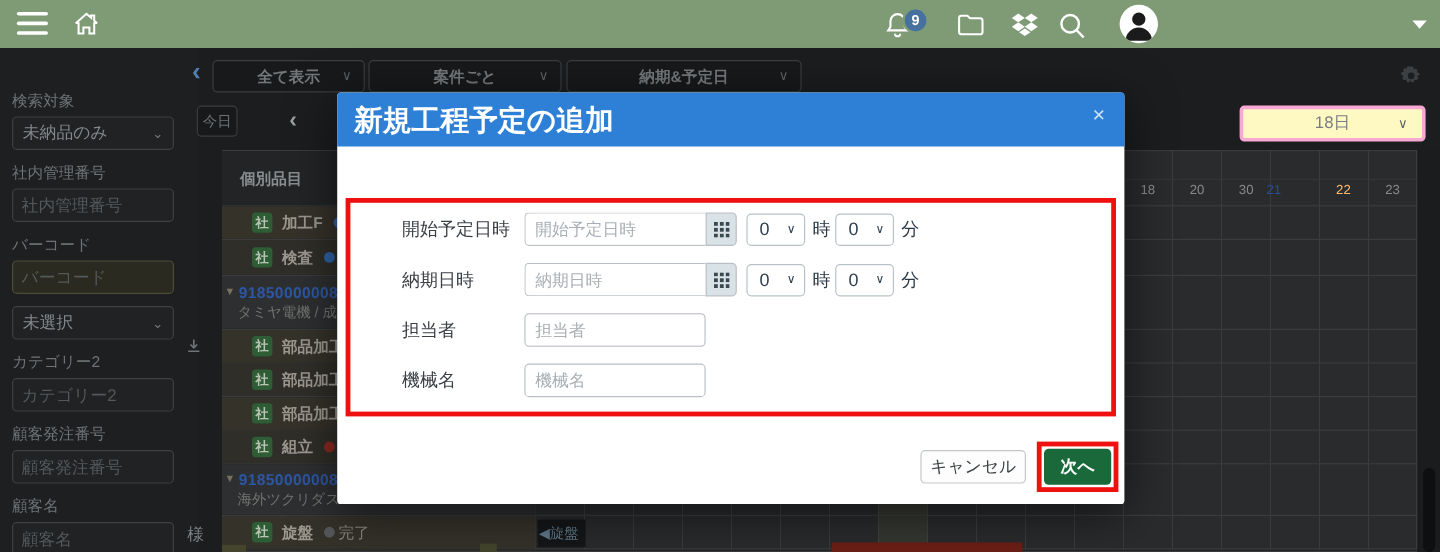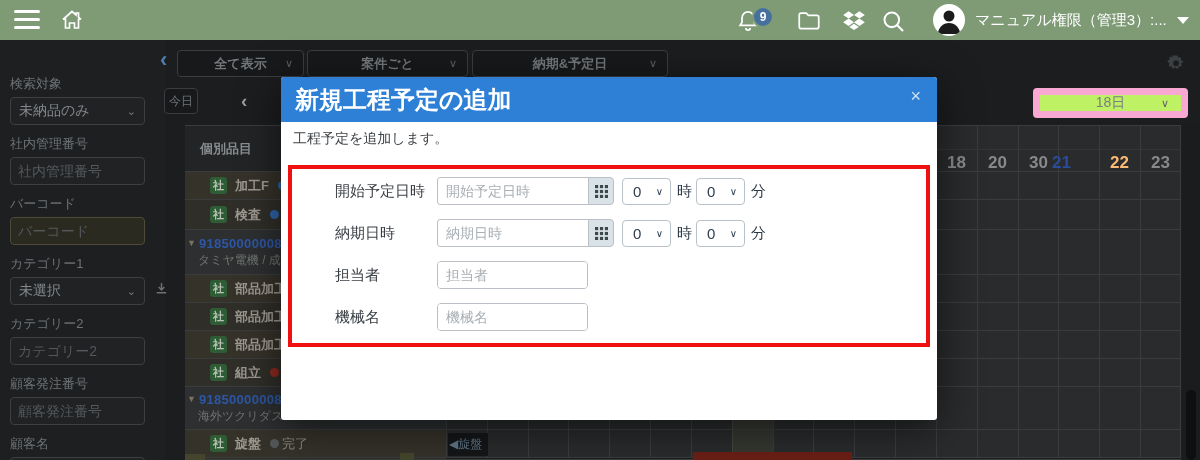--- a/index.html
+++ b/index.html
@@ -29,32 +29,32 @@
   .sb-chev { color:#787c7f; font-size:11px; }
   .dl-icon { position:absolute; left:144px; top:26px; }
   .suffix { position:absolute; left:146px; top:24px; color:#7d8184; font-size:14px; }
 
   
   .filter-btn { position:absolute; top:50px; height:27px; background:#17191b; border:1px solid #3b3e41; border-radius:4px; color:#74787b; font-size:13px; font-weight:bold; display:flex; align-items:center; justify-content:center; cursor:pointer; }
   .filter-btn .fchev { position:absolute; right:10px; color:#5e6265; font-weight:normal; font-size:11px; }
   .nav-chev { color:#4f7fae; font-size:22px; font-weight:bold; line-height:20px; cursor:pointer; }
   .today-btn { position:absolute; left:164px; top:88px; width:34px; height:26px; border:1px solid #3a3d40; border-radius:4px; color:#6e7275; font-size:12px; display:flex; align-items:center; justify-content:center; background:#17191b; cursor:pointer; }
   .back-chev { position:absolute; left:241px; top:90px; color:#9a9ea0; font-size:19px; font-weight:bold; cursor:pointer; }
-  .range-btn { position:absolute; left:1033px; top:88px; width:155px; height:30px; background:#bef264; border:7px solid #f9a8d4; border-radius:4px; color:#7a7e81; font-size:14px; display:flex; align-items:center; justify-content:center; cursor:pointer; }
+  .range-btn { position:absolute; left:1033px; top:88px; width:155px; height:30px; background:#fef9c3; border:3px solid #f9a8d4; border-radius:4px; color:#7a7e81; font-size:14px; display:flex; align-items:center; justify-content:center; cursor:pointer; }
   .range-btn .fchev { position:absolute; right:12px; color:#5e6265; font-size:11px; }
 
   
   .grid-area { position:absolute; left:446px; top:125px; width:735px; height:333px; background:#292b2c;
     background-image:repeating-linear-gradient(90deg,#3a3c3d 0 1px,transparent 1px 40.83px);
     border-right:1px solid #3a3c3d; }
   .thead { position:absolute; left:185px; top:125px; width:996px; height:47px; border-top:1px solid #3a3c3d; border-bottom:1px solid #3a3c3d; }
   .thead .name-h { position:absolute; left:0; top:0; width:261px; height:100%; background:#222425; color:#898d90; font-size:13px; font-weight:bold; display:flex; align-items:center; padding-left:15px; }
   .thead .days-h { position:absolute; left:261px; top:0; width:735px; height:100%; }
   .days-row { position:absolute; left:0; top:23px; width:100%; height:23px; border-top:1px solid #333536; }
-  .day-lbl { position:absolute; top:3px; width:41px; text-align:center; font-size:17px; font-weight:bold; color:#87898b; }
+  .day-lbl { position:absolute; top:3px; width:41px; text-align:center; font-size:11px; font-weight:normal; color:#87898b; }
   .day-lbl.sat { color:#2b4b9b; } .day-lbl.sun { color:#fdba74; }
   .badge-sliver { position:absolute; left:25px; bottom:0; width:17px; height:6px; background:#2d5c35; border-radius:3px 3px 0 0; }
 
   .rows { position:absolute; left:185px; top:172px; width:996px; }
   .row { position:relative; width:100%; border-bottom:1px solid #3a3c3d; }
   .row .name { position:absolute; left:0; top:0; width:261px; height:100%; display:flex; align-items:center; overflow:hidden; }
   .row.warm .name { background:#35322a; }
   .row.warm2 .name { background:#302e28; }
   .row.grp .name { background:#2d2f30; flex-direction:column; align-items:flex-start; justify-content:center; }
   .p-badge { width:17px; height:17px; min-width:17px; margin-left:25px; border-radius:3px; background:#2d5c35; color:#b9c4b4; font-size:11px; font-weight:bold; display:flex; align-items:center; justify-content:center; }
@@ -128,42 +128,40 @@
   <svg class="tb-icon" style="left:880px" width="27" height="27" viewBox="0 0 24 24">
       <circle cx="10.5" cy="10.5" r="6.5" fill="none" stroke="#fff" stroke-width="1.8"></circle>
       <line x1="15.3" y1="15.3" x2="20.5" y2="20.5" stroke="#fff" stroke-width="1.8"></line>
     </svg>
   <div class="avatar">
     <svg width="32" height="32" viewBox="0 0 32 32">
         <circle cx="16" cy="12" r="5.5" fill="#1b1b1b"></circle>
         <path d="M5 30a11 11 0 0 1 22 0z" fill="#1b1b1b"></path>
       </svg>
   </div>
-  <span class="user-label">マニュアル権限（管理3）:...</span>
   <div class="caret-down"></div>
 </div>
 
 <div class="sidebar">
   <div class="sb-group">
     <span class="sb-label">検索対象</span>
     <div class="sb-select">
       <span>未納品のみ</span>
       <span class="sb-chev">⌄</span>
     </div>
   </div>
   <div class="sb-group">
     <span class="sb-label">社内管理番号</span>
     <div class="sb-input"><input placeholder="社内管理番号" style=""></div>
   </div>
   <div class="sb-group">
     <span class="sb-label">バーコード</span>
     <div class="sb-input barcode"><input placeholder="バーコード" style=""></div>
   </div>
   <div class="sb-group">
-    <span class="sb-label">カテゴリー1</span>
     <div class="sb-select">
       <span>未選択</span>
       <span class="sb-chev">⌄</span>
     </div>
     <svg class="dl-icon" width="15" height="15" viewBox="0 0 16 16">
         <path d="M8 2v7M5 6.5 8 9.5 11 6.5M3 12.5h10" fill="none" stroke="#6f7376" stroke-width="1.5"></path>
       </svg>
   </div>
   <div class="sb-group">
     <span class="sb-label">カテゴリー2</span>
@@ -304,21 +302,20 @@
 <div class="olive-b"></div>
 <div class="scroll-track">
   <div class="scroll-thumb"></div>
 </div>
 
 <div class="modal">
   <div class="m-header">
     <span class="m-title">新規工程予定の追加</span>
     <span class="m-close">×</span>
   </div>
-  <div class="m-desc">工程予定を追加します。</div>
   <div class="m-box"></div>
 
   <div class="m-row" style="top:100px">
     <span class="m-label">開始予定日時</span>
     <span class="m-input flat-r"><input placeholder="開始予定日時" style=""></span>
     <span class="m-cal">
         <svg width="13" height="13" viewBox="0 0 14 14" fill="#3a4850">
           <rect x="0" y="0" width="3.4" height="3.4"></rect>
           <rect x="5.3" y="0" width="3.4" height="3.4"></rect>
           <rect x="10.6" y="0" width="3.4" height="3.4"></rect>
@@ -373,13 +370,17 @@
   <div class="m-row" style="top:184px">
     <span class="m-label">担当者</span>
     <span class="m-input rounded"><input placeholder="担当者" style=""></span>
   </div>
 
   <div class="m-row" style="top:226px">
     <span class="m-label">機械名</span>
     <span class="m-input rounded"><input placeholder="機械名" style=""></span>
   </div>
 
+  <button class="m-cancel">キャンセル</button>
+  <div class="m-next-wrap">
+    <button class="m-next">次へ</button>
+  </div>
 </div>
 
 </body></html>

